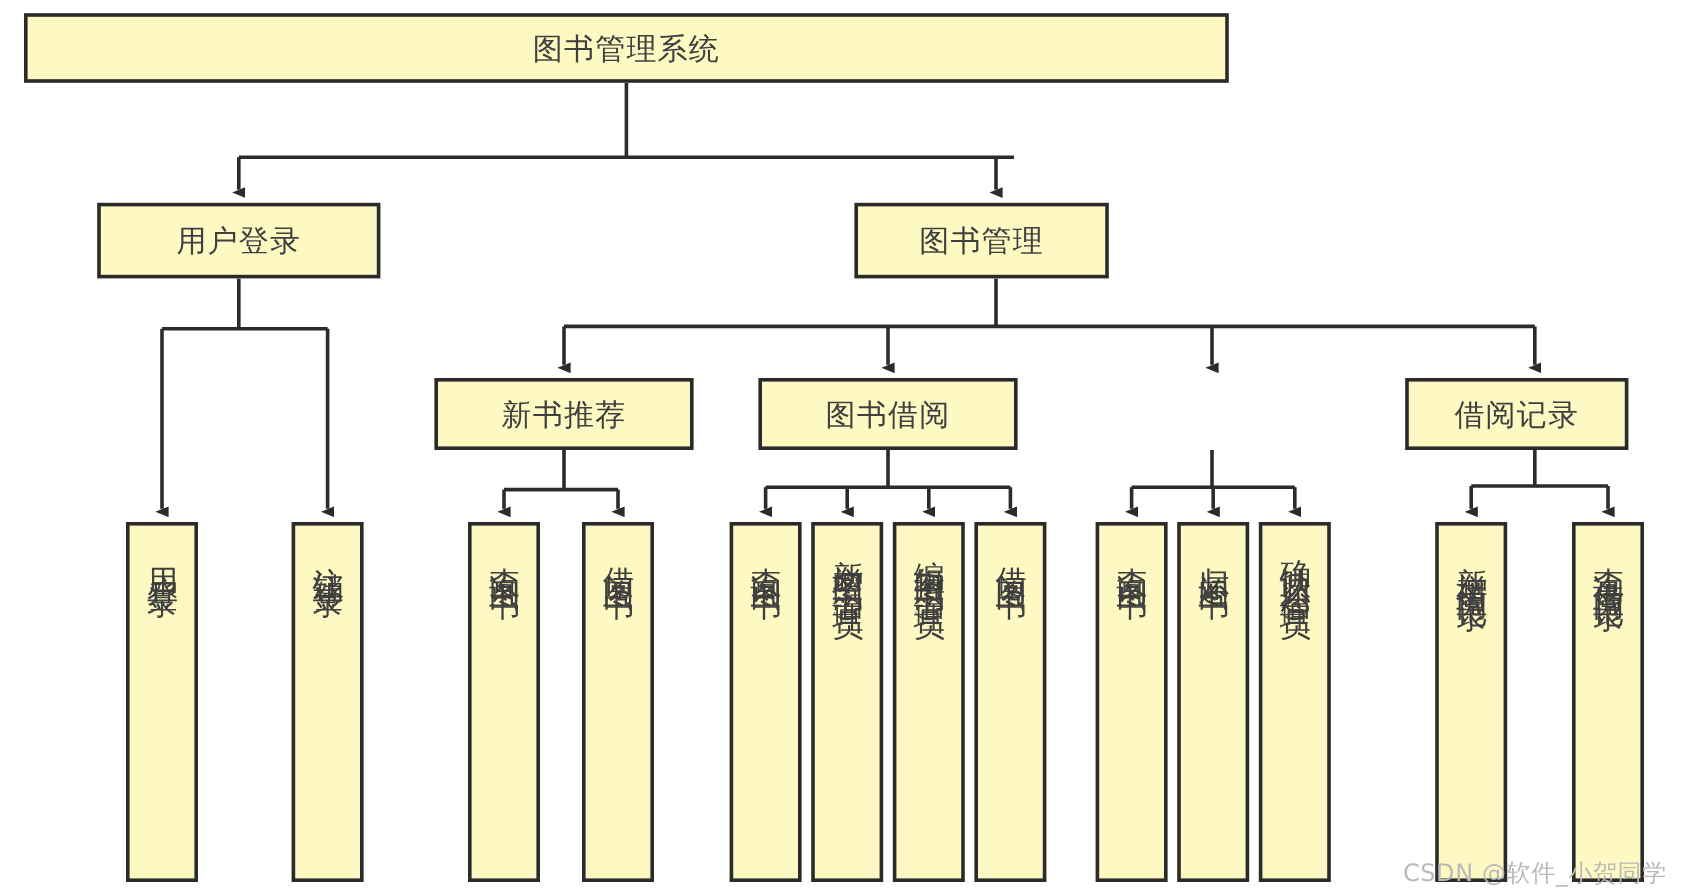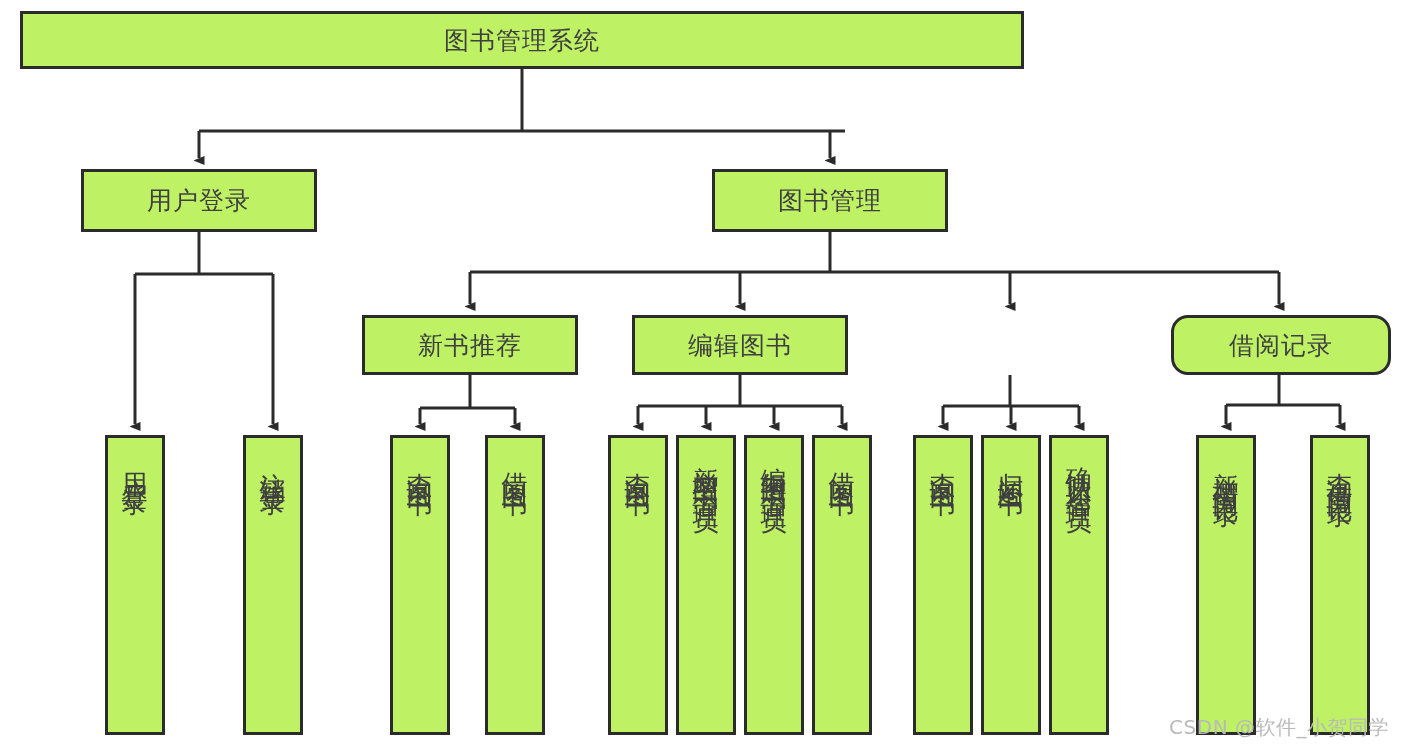--- a/index.html
+++ b/index.html
@@ -17,21 +17,21 @@
   #diagram-canvas {
     position: absolute;
     left: 0;
     top: 0;
     width: 1405px;
     height: 747px;
   }
   .node {
     position: absolute;
     box-sizing: border-box;
-    background: #bef264;
+    background: #fef9c3;
     border: 3px solid #2b2b2b;
     display: flex;
     align-items: center;
     justify-content: center;
     color: #3f3f3f;
     z-index: 2;
   }
   .node .label {
     line-height: 1.0;
     letter-spacing: 1px;
@@ -130,34 +130,34 @@
   </svg>
 
   <div class="node root" style="left:20px; top:11px; width:1004px; height:58px;">
     <span class="label">图书管理系统</span>
   </div>
 
   <div class="node lvl2" style="left:81px; top:169px; width:236px; height:63px;">
     <span class="label">用户登录</span>
   </div>
 
-  <div class="node lvl2" style="left:712px; top:169px; width:236px; height:63px;text-align:center;">
+  <div class="node lvl2" style="left:712px; top:169px; width:212px; height:63px;text-align:center;">
     <span class="label">图书管理</span>
   </div>
 
   <div class="node lvl3" style="left:362px; top:315px; width:216px; height:60px;">
     <span class="label">新书推荐</span>
   </div>
 
   <div class="node lvl3" style="left:632px; top:315px; width:216px; height:60px;">
-    <span class="label">编辑图书</span>
-  </div>
-
-
-  <div class="node lvl3" style="left:1171px; top:315px; width:220px; height:60px;border-radius:17px;">
+    <span class="label">图书借阅</span>
+  </div>
+
+
+  <div class="node lvl3" style="left:1171px; top:315px; width:186px; height:60px;">
     <span class="label">借阅记录</span>
   </div>
 
   <div class="node leaf" style="left:105px; top:435px; width:60px; height:300px;">
     <span class="label">用户登录</span>
   </div>
 
   <div class="node leaf" style="left:243px; top:435px; width:60px; height:300px;">
     <span class="label">注销登录</span>
   </div>

